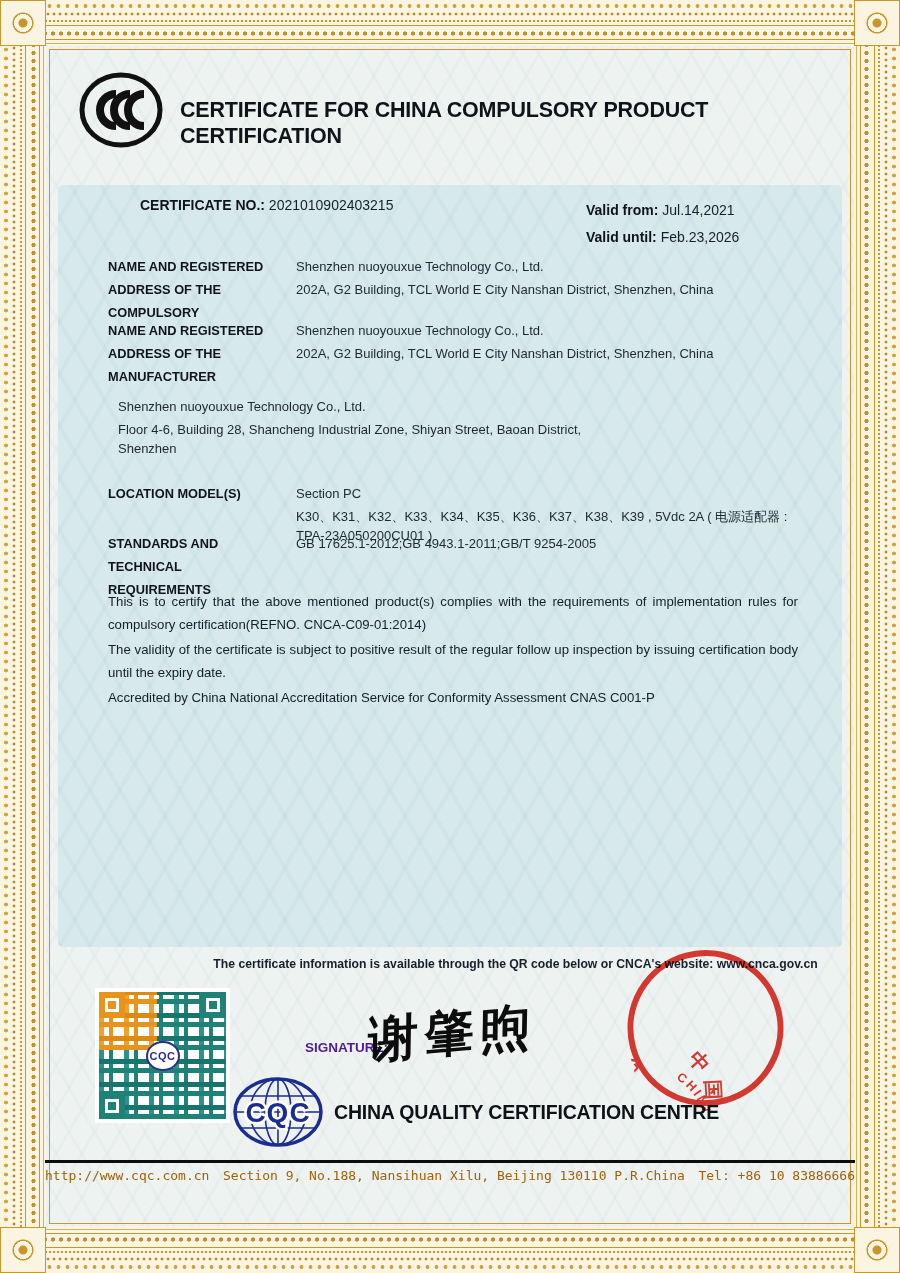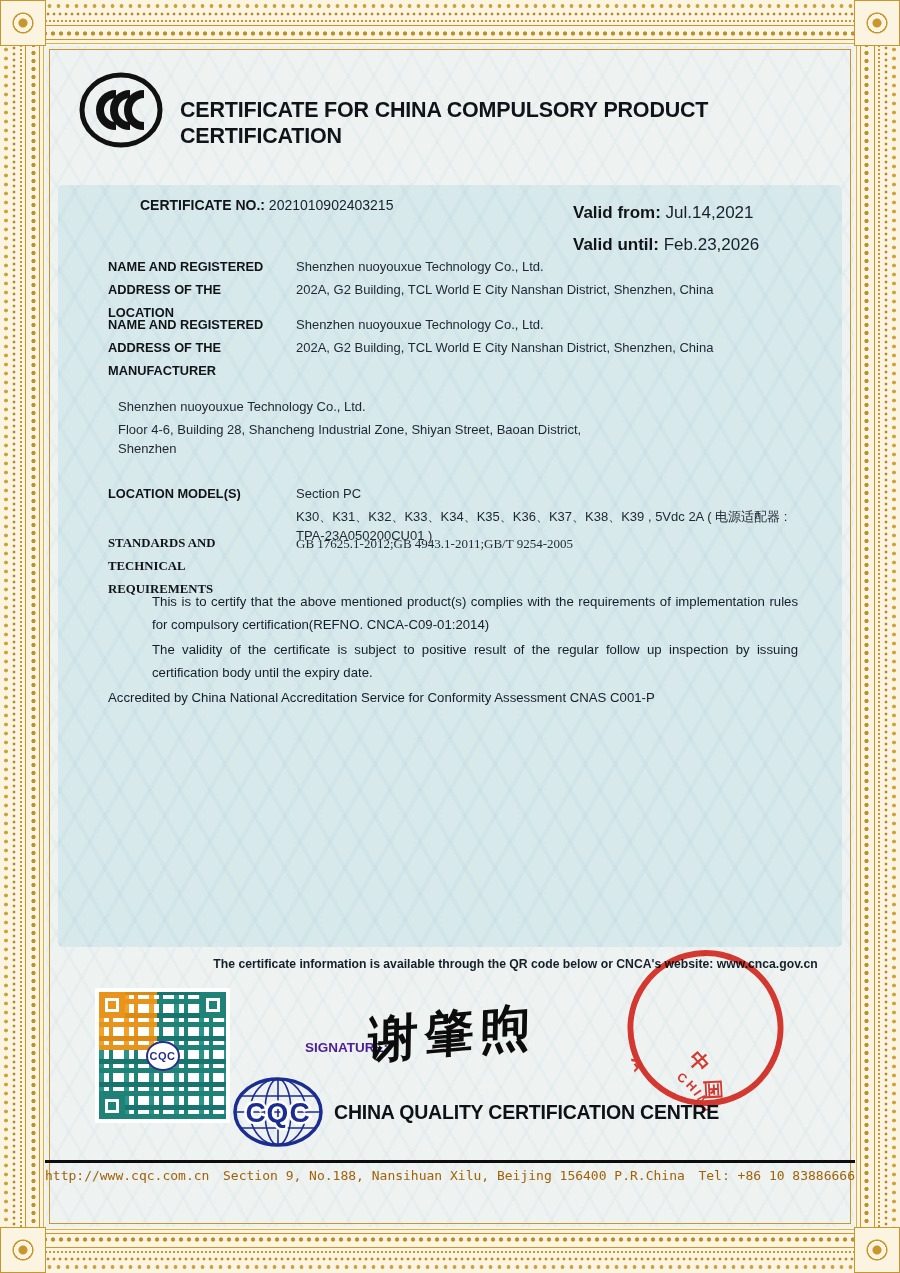--- a/index.html
+++ b/index.html
@@ -58,32 +58,32 @@
     transform:scaleY(1.06);}
 
   
   .panel{position:absolute;left:58px;top:185px;width:784px;height:762px;
     background:#d8e9ec;border-radius:5px;z-index:3;
     background-image:
       repeating-linear-gradient(60deg,rgba(120,175,185,.07) 0 4px,rgba(0,0,0,0) 4px 26px),
       repeating-linear-gradient(-60deg,rgba(120,175,185,.07) 0 4px,rgba(0,0,0,0) 4px 26px);}
   .cert-no-row{position:absolute;left:82px;top:12px;font-size:14px;}
   .lbl{font-weight:bold;color:#101418;}
-  .valid-block{position:absolute;left:515px;top:12px;font-size:17px;line-height:1.9;}
+  .valid-block{position:absolute;left:528px;top:12px;font-size:14px;line-height:1.9;}
   .valid-row{white-space:nowrap;}
   .field-row{position:absolute;left:50px;}
   .field-label{display:inline-block;vertical-align:top;width:178px;
     font-weight:bold;font-size:12.8px;line-height:1.8;color:#101418;}
   .field-value{display:inline-block;vertical-align:top;width:515px;margin-left:10px;
     font-size:13px;line-height:1.45;color:#1d2730;padding-top:3px;}
   .field-value .vline{display:block;margin-bottom:4px;}
-  .r0{top:70px;} .r1{top:128px;} .r2{top:210px;} .r3{top:297px;} .r4{top:347px;font-family:Liberation Serif, serif;}
+  .r0{top:70px;} .r1{top:134px;} .r2{top:210px;} .r3{top:297px;} .r4{top:347px;}
   .statements{position:absolute;left:50px;top:406px;width:690px;font-size:13.2px;color:#141e28;}
   .statements p{margin:0 0 2px 0;line-height:1.74;}
-  .statements p.just{text-align:justify;margin-left:44px;}
+  .statements p.just{text-align:justify;}
 
   
   .qr-note{position:absolute;left:188px;top:957px;width:655px;z-index:3;
     text-align:center;font-size:12.2px;font-weight:600;color:#15202b;}
   .qr{position:absolute;left:95px;top:988px;width:135px;height:135px;background:#fff;z-index:3;}
   .qr .modules{position:absolute;inset:4px;
     background-image:
       repeating-linear-gradient(0deg,#1f8276 0 5px,rgba(0,0,0,0) 5px 9px,#17756d 9px 14px,rgba(0,0,0,0) 14px 23px),
       repeating-linear-gradient(90deg,#2a938a 0 5px,rgba(0,0,0,0) 5px 10px,#1f8276 10px 14px,rgba(0,0,0,0) 14px 25px);}
   .qr .modules-orange{position:absolute;left:4px;top:4px;width:58px;height:58px;
@@ -147,21 +147,21 @@
       <span class="lbl">Valid from:</span>
       <span>Jul.14,2021</span>
     </div>
     <div class="valid-row">
       <span class="lbl">Valid until:</span>
       <span>Feb.23,2026</span>
     </div>
   </div>
 
   <div class="field-row r0">
-    <span class="field-label">NAME AND REGISTERED ADDRESS OF THE LOCATION</span><span class="field-value"><span class="vline">Shenzhen nuoyouxue Technology Co., Ltd.</span><span class="vline">202A, G2 Building, TCL World E City Nanshan District, Shenzhen, China</span></span>
+    <span class="field-label">NAME AND REGISTERED ADDRESS OF THE COMPULSORY</span><span class="field-value"><span class="vline">Shenzhen nuoyouxue Technology Co., Ltd.</span><span class="vline">202A, G2 Building, TCL World E City Nanshan District, Shenzhen, China</span></span>
   </div>
 
   <div class="field-row r1">
     <span class="field-label">NAME AND REGISTERED ADDRESS OF THE MANUFACTURER</span><span class="field-value"><span class="vline">Shenzhen nuoyouxue Technology Co., Ltd.</span><span class="vline">202A, G2 Building, TCL World E City Nanshan District, Shenzhen, China</span></span>
   </div>
 
   <div class="field-row r2">
     <span class="field-value"><span class="vline">Shenzhen nuoyouxue Technology Co., Ltd.</span><span class="vline">Floor 4-6, Building 28, Shancheng Industrial Zone, Shiyan Street, Baoan District, Shenzhen</span></span>
   </div>
 
@@ -220,15 +220,15 @@
     </text>
     <text font-size="20" font-weight="bold" fill="#e1251b" letter-spacing="7" font-family="DejaVu Sans, sans-serif">
       <textPath href="#innerPath">中国质量认证中心</textPath>
     </text>
   </svg>
 </div>
 
 <div class="footer-line"></div>
 <div class="footer-texts">
   <span>http://www.cqc.com.cn</span>
-  <span>Section 9, No.188, Nansihuan Xilu, Beijing 156400 P.R.China</span>
+  <span>Section 9, No.188, Nansihuan Xilu, Beijing 130110 P.R.China</span>
   <span>Tel: +86 10 83886666</span>
 </div>
 
 </body></html>

